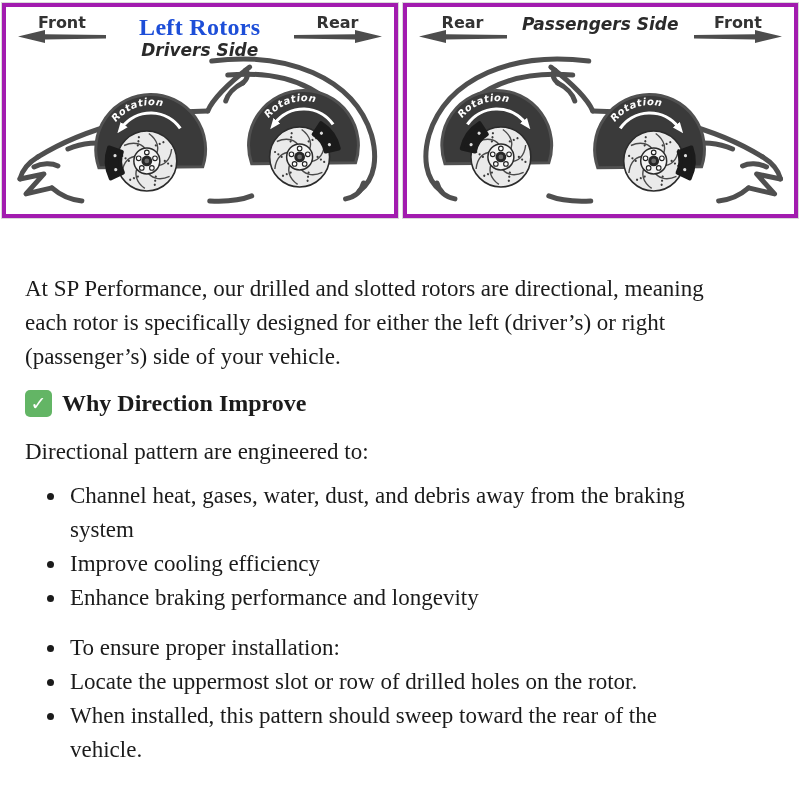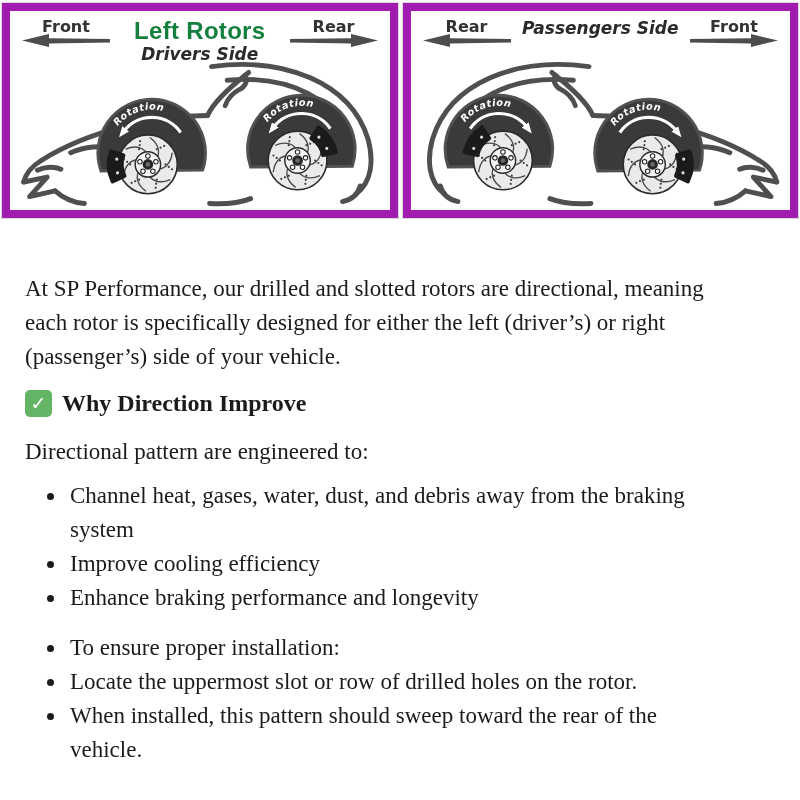--- a/index.html
+++ b/index.html
@@ -1,26 +1,26 @@
 <!DOCTYPE html>
 <html><head>
 <meta charset="utf-8">
 <style>
   * { margin:0; padding:0; box-sizing:border-box; }
   body { background:#fff; }
   .page { width:800px; height:800px; background:#fff; font-family:"Liberation Serif", serif; color:#1b1b1b; overflow:hidden; }
 
   
   .diagram { display:flex; gap:5px; padding:3px 2px 0 2px; height:218px; }
-  .panel { position:relative; flex:1; border:8px solid #a21caf; box-shadow:0 0 0 1px #d9d9d9; background:#fff; }
+  .panel { position:relative; flex:1; border:4px solid #a21caf; box-shadow:0 0 0 1px #d9d9d9; background:#fff; }
   .panel-header { position:absolute; top:5px; left:0; right:0; display:flex; justify-content:space-between; align-items:flex-start; padding:2px 12px 0; z-index:2; }
   .dir { width:88px; text-align:center; font-family:"DejaVu Sans", sans-serif; font-weight:bold; font-size:16px; color:#333; line-height:17px; }
   .dir svg { display:block; margin-top:-2px; }
   .titles { flex:1; text-align:center; }
-  .title { font-family:Liberation Sans, sans-serif; font-weight:bold; font-size:24px; color:#15803d; line-height:26px; letter-spacing:.3px; }
+  .title { font-family:Liberation Serif, serif; font-weight:bold; font-size:24px; color:#1d4ed8; line-height:26px; letter-spacing:.3px; }
   .subtitle { font-family:"DejaVu Sans", sans-serif; font-weight:bold; font-style:italic; font-size:17px; color:#2a2a2a; }
   .car { position:absolute; top:44px; left:0; width:100%; height:164px; z-index:1; }
 
   .cb path { stroke:#4f4f4f; stroke-width:5; fill:none; stroke-linecap:round; stroke-linejoin:round; }
   .arch { fill:#3a3a3a; stroke:#515151; stroke-width:3; }
   .rot-arrow { stroke:#fff; stroke-width:3.2; fill:none; }
   .tp { fill:none; stroke:none; }
   .rot-text { font-family:"DejaVu Sans", sans-serif; font-size:10px; font-weight:bold; font-style:italic; fill:#fff; letter-spacing:.6px; }
 
   

